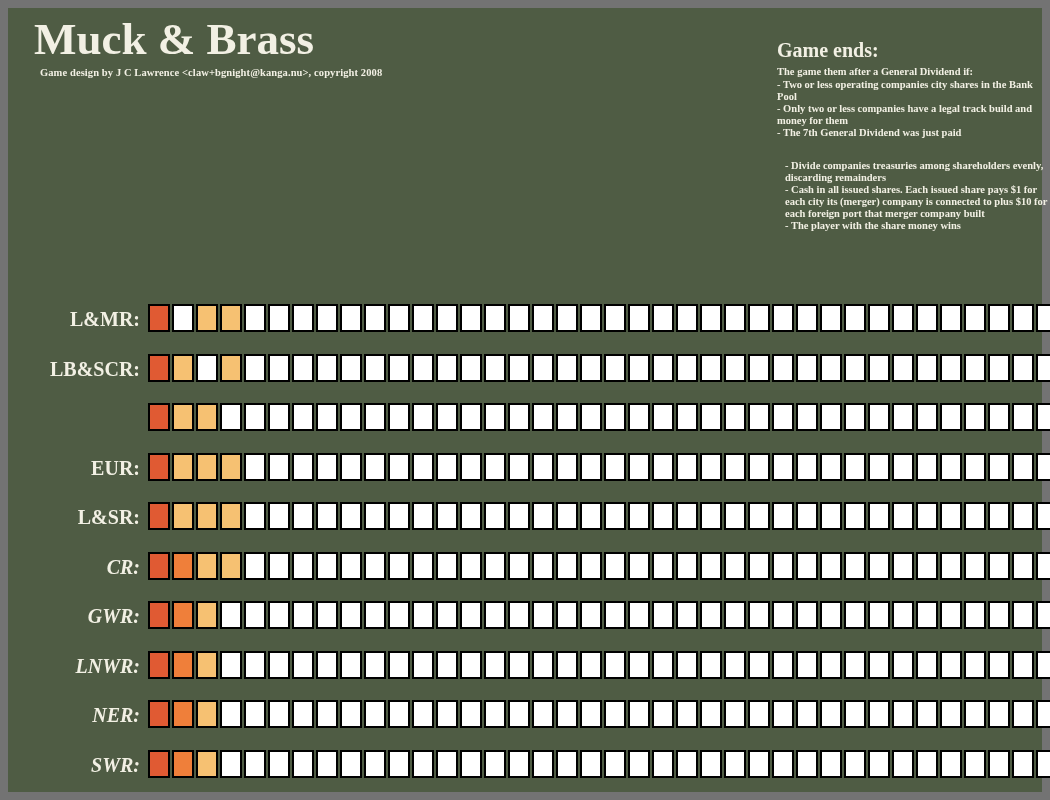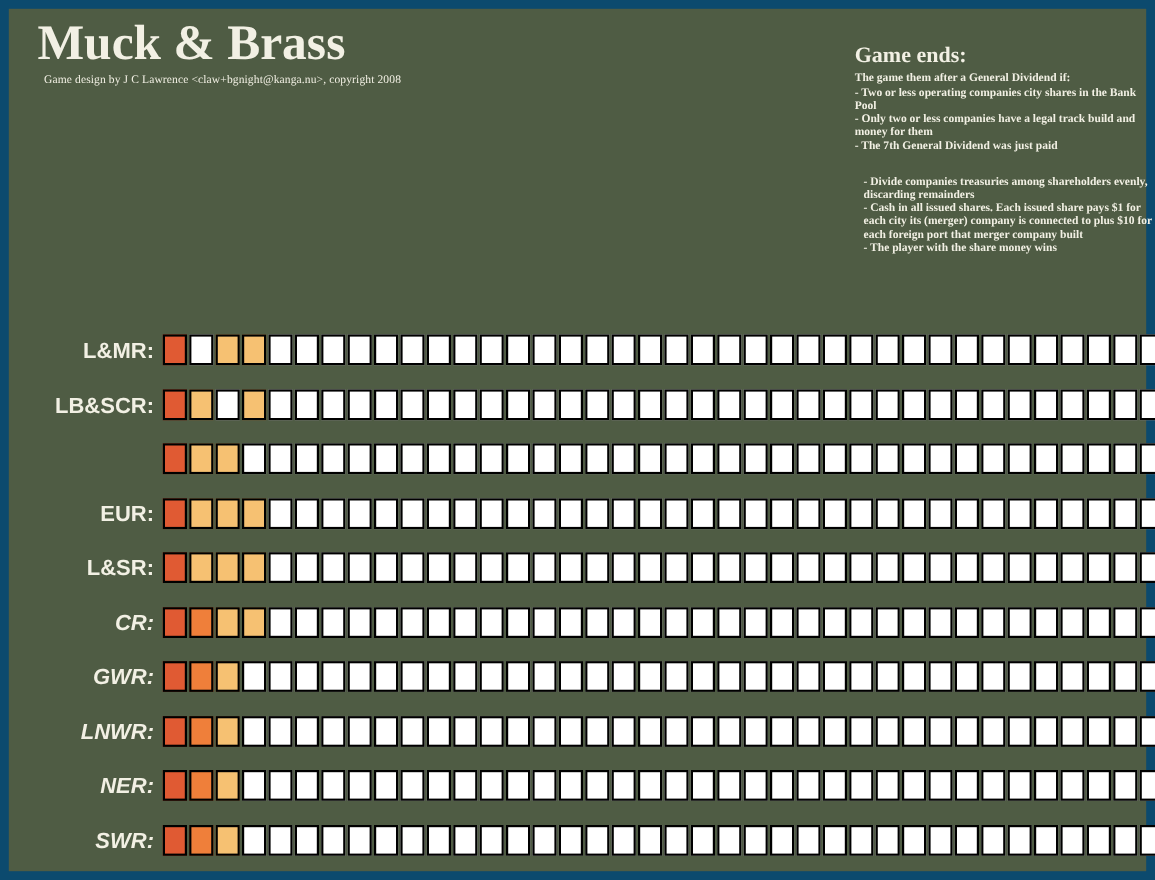--- a/index.html
+++ b/index.html
@@ -4,21 +4,21 @@
 <style>
   html, body {
     margin: 0;
     padding: 0;
     background: #000000;
   }
   #board {
     position: relative;
     width: 1050px;
     height: 800px;
-    background: #0c4a6e;
+    background: #737373;
     overflow: hidden;
     font-family: "Liberation Serif", serif;
   }
   #felt {
     position: absolute;
     left: 8px;
     top: 8px;
     width: 1034px;
     height: 784px;
     background: #4f5c44;
@@ -35,21 +35,21 @@
     font-family: "Liberation Serif", serif;
     font-weight: bold;
     font-size: 45px;
     line-height: 50px;
     color: #f2f0e4;
     letter-spacing: 0px;
     margin: 0;
   }
   .credit {
     font-family: "Liberation Serif", serif;
-    font-weight: normal;
+    font-weight: bold;
     font-size: 10.5px;
     color: #f2f0e4;
     margin: 3px 0 0 6px;
     letter-spacing: 0.1px;
   }
 
   
   .panel {
     position: absolute;
     color: #f2f0e4;
@@ -98,21 +98,21 @@
   .row {
     position: relative;
     height: 49.5px;
   }
   .row-label {
     position: absolute;
     right: 0;
     top: 0;
     width: 130px;
     text-align: right;
-    font-family: Liberation Sans, sans-serif;
+    font-family: Liberation Serif, serif;
     font-weight: bold;
     font-size: 20px;
     line-height: 30px;
     color: #f2f0e4;
     padding-right: 8px;
     box-sizing: border-box;
     white-space: nowrap;
   }
   .row-label.italic { font-style: italic; }
   .row-label-wrap {

